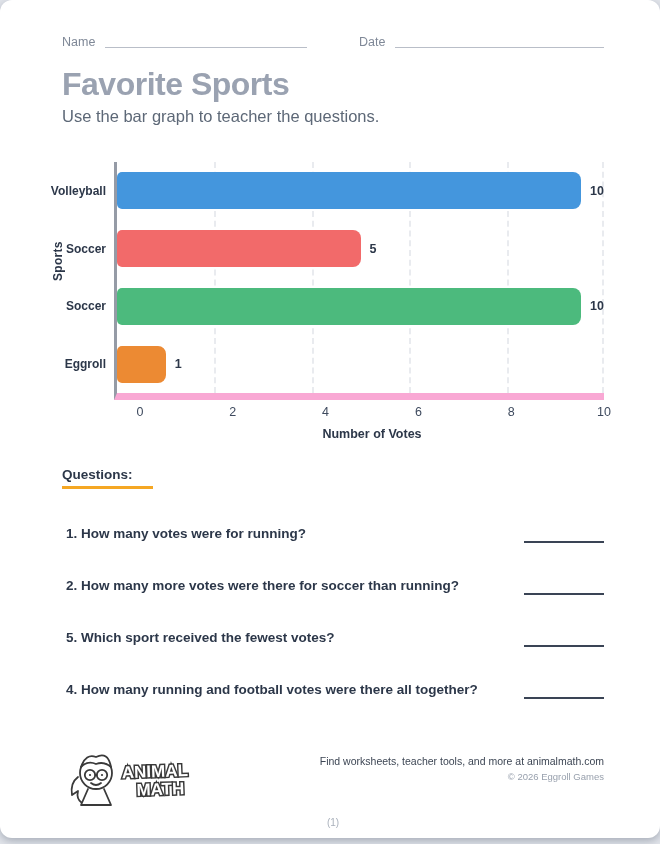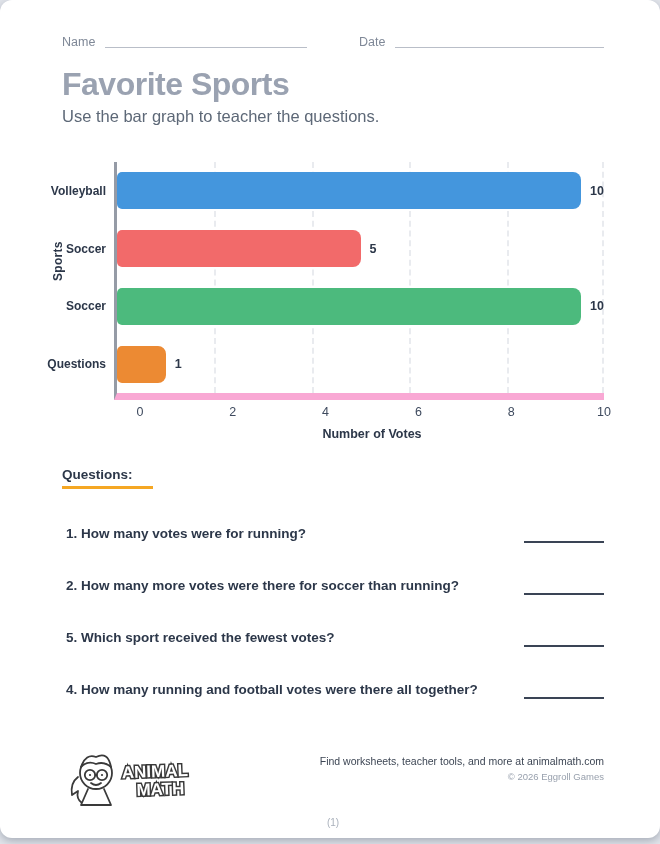--- a/index.html
+++ b/index.html
@@ -110,21 +110,21 @@
         <span class="cat-label">Soccer</span>
         <div class="bar" style="width: 50%; background: rgb(242, 106, 106);"></div>
         <span class="bar-value">5</span>
       </div>
       <div class="bar-row">
         <span class="cat-label">Soccer</span>
         <div class="bar" style="width: 100%; background: rgb(76, 186, 125);"></div>
         <span class="bar-value">10</span>
       </div>
       <div class="bar-row">
-        <span class="cat-label">Questions</span>
+        <span class="cat-label">Eggroll</span>
         <div class="bar" style="width: 10%; background: rgb(236, 138, 51);"></div>
         <span class="bar-value">1</span>
       </div>
     </div>
 
     <div class="x-ticks">
       <span class="x-tick t0">0</span>
       <span class="x-tick t1">2</span>
       <span class="x-tick t2">4</span>
       <span class="x-tick t3">6</span>

